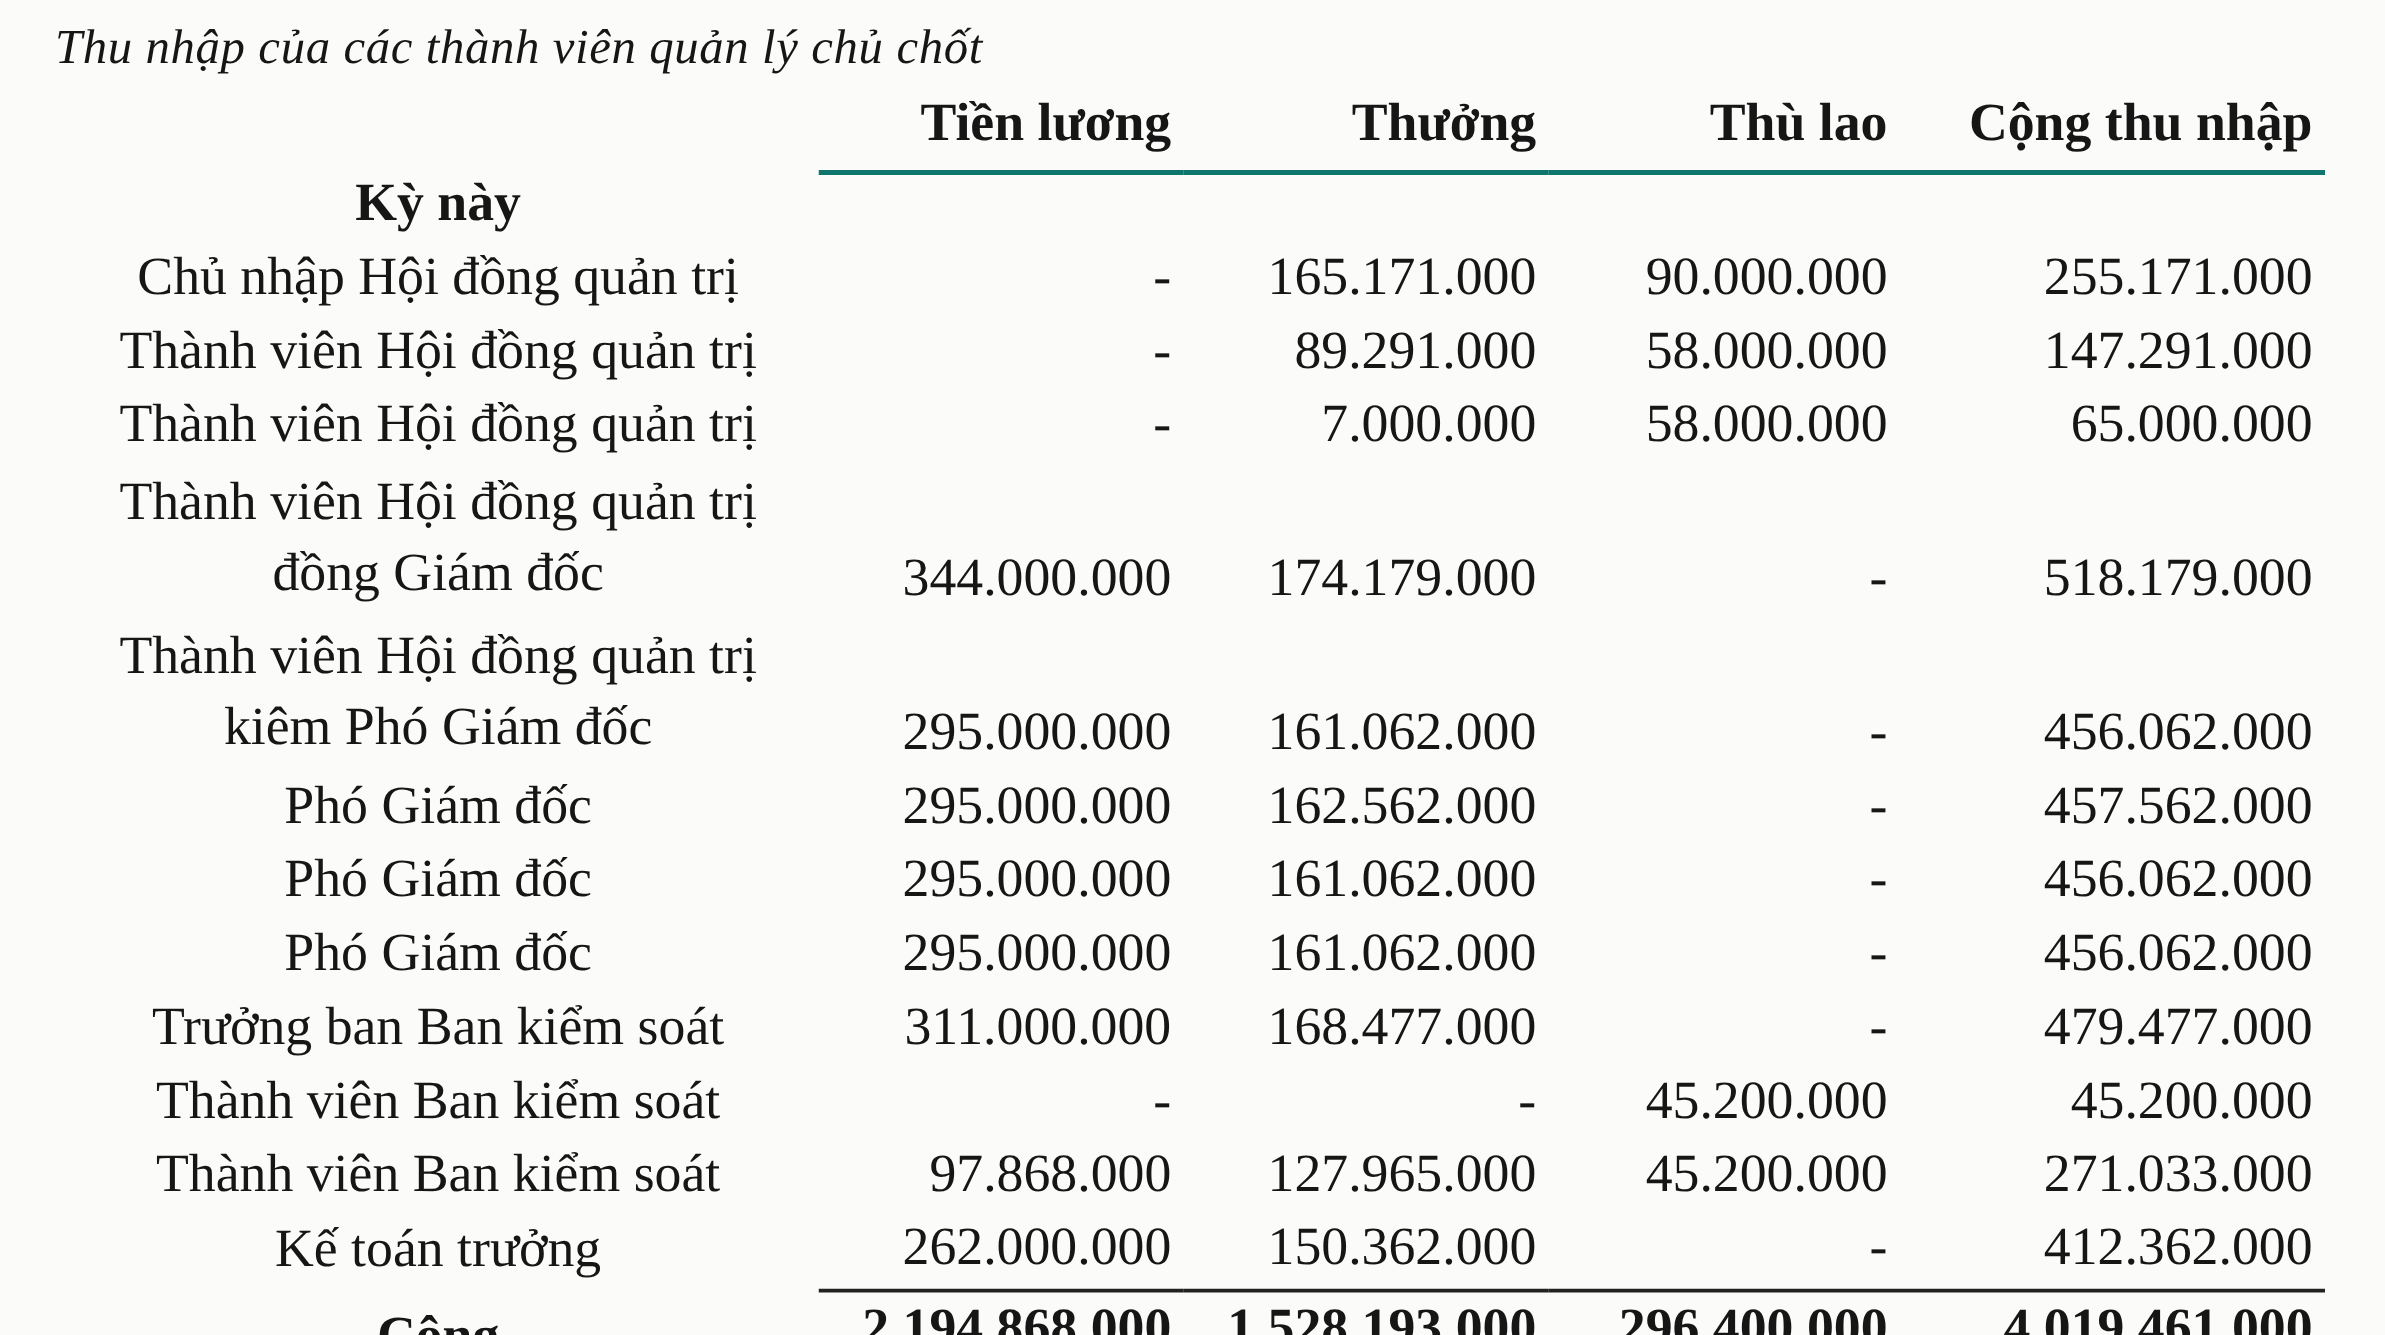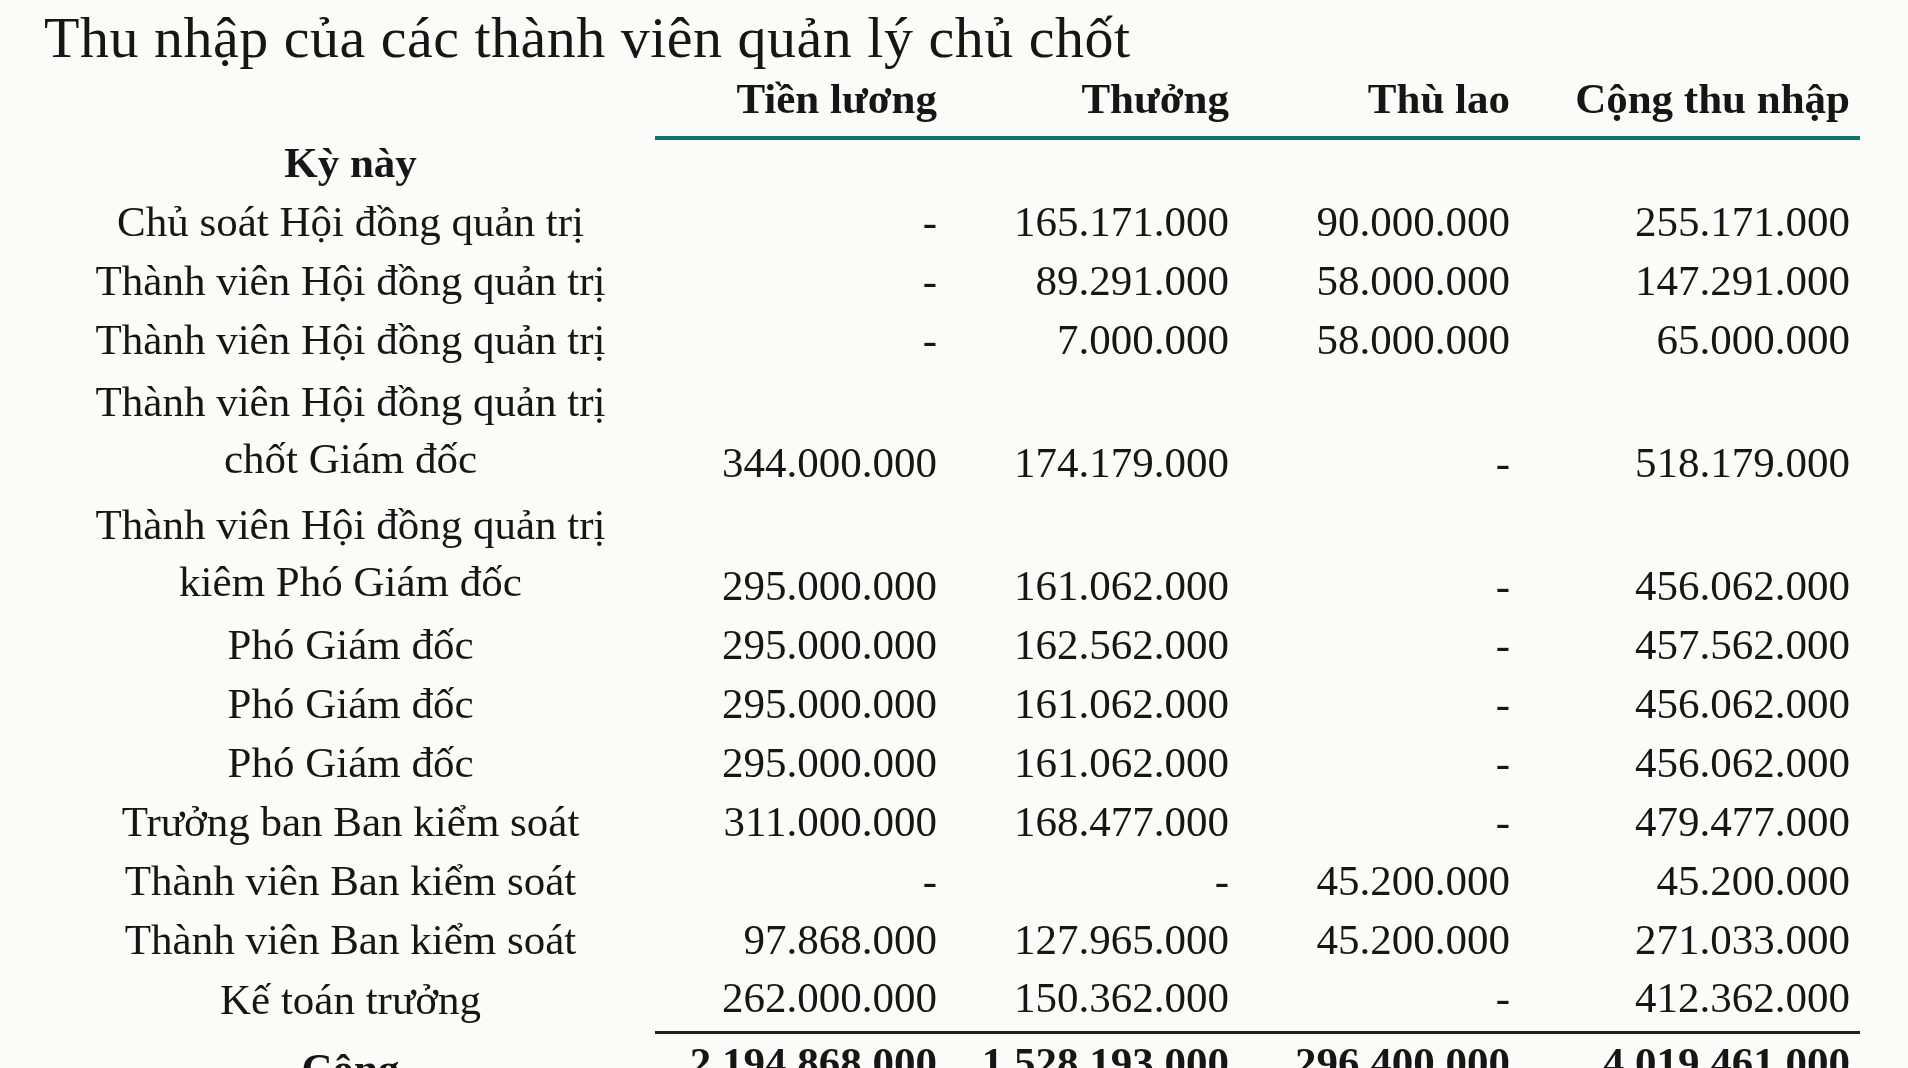--- a/index.html
+++ b/index.html
@@ -5,21 +5,22 @@
   html, body { margin: 0; padding: 0; }
   body {
     width: 1908px; height: 1068px;
     background: #fbfbf9;
     color: #161616;
     font-family: "Liberation Serif", "DejaVu Serif", serif;
     overflow: hidden;
   }
   .page { position: relative; width: 1908px; height: 1068px; }
   .doc-title {
-    font-size: 58px;
+    font-style: italic;
+    font-size: 39px;
     line-height: 48px;
     margin: 14px 0 0 44px;
     letter-spacing: 0.5px;
   }
   table.income {
     border-collapse: collapse;
     table-layout: fixed;
     width: 1822px;
     margin: 10px 0 0 38px;
   }
@@ -85,21 +86,21 @@
 
     <tr class="section">
       <td class="lbl">Kỳ này</td>
       <td class="num"></td>
       <td class="num"></td>
       <td class="num"></td>
       <td class="num"></td>
     </tr>
 
     <tr class="single">
-      <td class="lbl">Chủ soát Hội đồng quản trị</td>
+      <td class="lbl">Chủ nhập Hội đồng quản trị</td>
       <td class="num">-</td>
       <td class="num">165.171.000</td>
       <td class="num">90.000.000</td>
       <td class="num">255.171.000</td>
     </tr>
 
     <tr class="single">
       <td class="lbl">Thành viên Hội đồng quản trị</td>
       <td class="num">-</td>
       <td class="num">89.291.000</td>
@@ -111,21 +112,21 @@
       <td class="lbl">Thành viên Hội đồng quản trị</td>
       <td class="num">-</td>
       <td class="num">7.000.000</td>
       <td class="num">58.000.000</td>
       <td class="num">65.000.000</td>
     </tr>
 
     <tr class="dbl">
       <td class="lbl">
         <div class="lbl-line">Thành viên Hội đồng quản trị</div>
-        <div class="lbl-line">chốt Giám đốc</div>
+        <div class="lbl-line">đồng Giám đốc</div>
       </td>
       <td class="num">344.000.000</td>
       <td class="num">174.179.000</td>
       <td class="num">-</td>
       <td class="num">518.179.000</td>
     </tr>
 
     <tr class="dbl">
       <td class="lbl">
         <div class="lbl-line">Thành viên Hội đồng quản trị</div>

